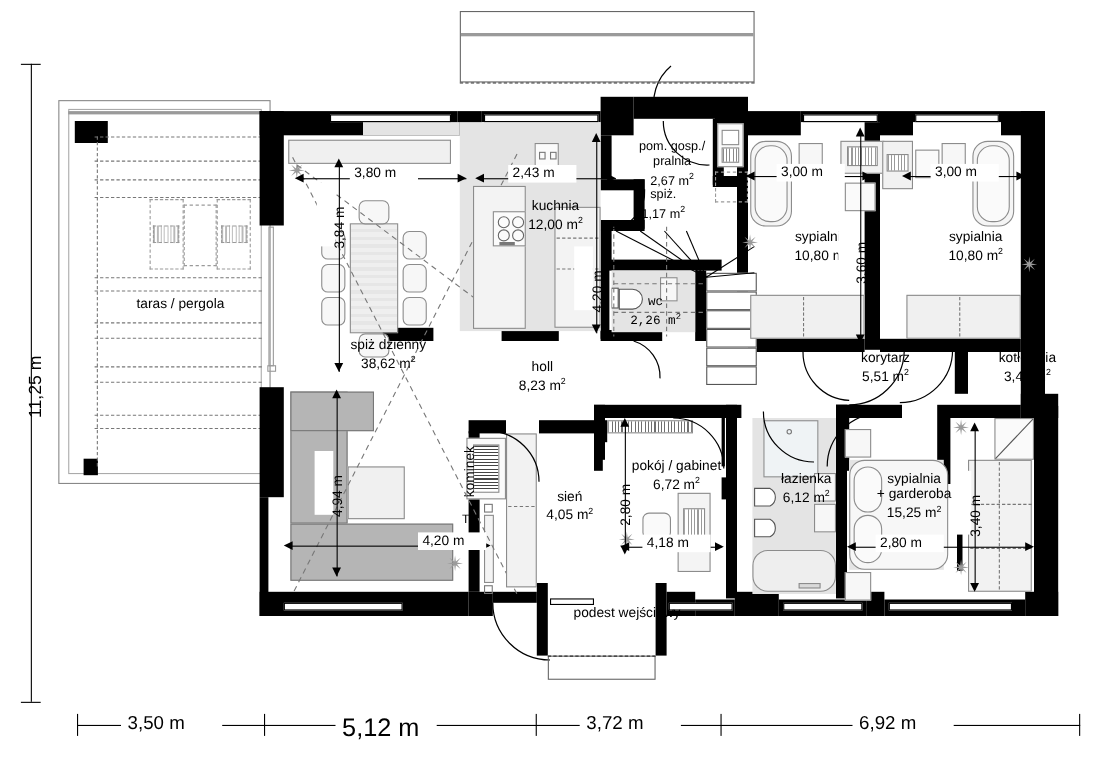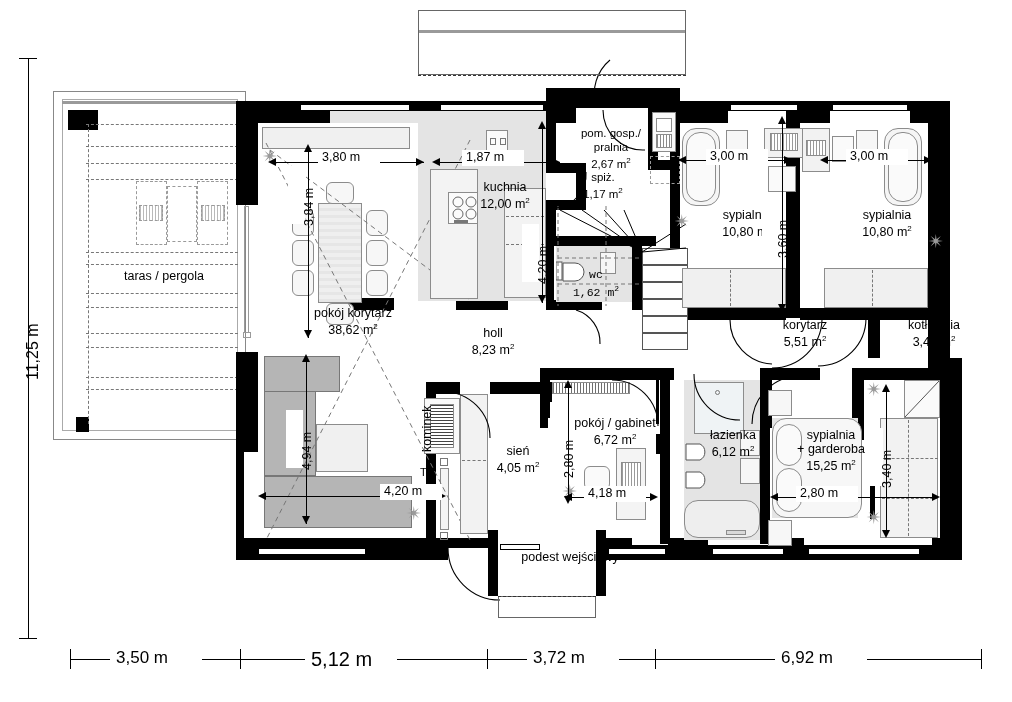--- a/index.html
+++ b/index.html
@@ -72,21 +72,21 @@
     <div class="ticklong" style="left:240px;top:649px;"></div>
     <div class="ticklong" style="left:487px;top:649px;"></div>
     <div class="ticklong" style="left:655px;top:649px;"></div>
     <div class="ticklong" style="left:981px;top:649px;"></div>
 
     <div style="position:absolute;left:110px;top:648px;width:92px;height:22px;background:#fff;"></div>
     <div style="position:absolute;left:305px;top:648px;width:92px;height:22px;background:#fff;"></div>
     <div style="position:absolute;left:527px;top:648px;width:92px;height:22px;background:#fff;"></div>
     <div style="position:absolute;left:775px;top:648px;width:92px;height:22px;background:#fff;"></div>
     <div class="dim" style="left:116px;top:648px;font-size:17px;">3,50 m</div>
-    <div class="dim" style="left:311px;top:648px;font-size:20px;">5,12 m</div>
+    <div class="dim" style="left:311px;top:648px;font-size:23px;">5,12 m</div>
     <div class="dim" style="left:533px;top:648px;font-size:17px;">3,72 m</div>
     <div class="dim" style="left:781px;top:648px;font-size:17px;">6,92 m</div>
   </div>
 
   <div>
 
     <div class="thin" style="left:53px;top:91px;width:193px;height:349px;border-color:#888;"></div>
     <div class="thin" style="left:62px;top:99px;width:176px;height:332px;border-color:#aaa;"></div>
 
     <div class="grayline" style="left:62px;top:101px;width:176px;height:3px;"></div>
@@ -446,21 +446,21 @@
 
   <div>
     <div class="thin" style="left:418px;top:10px;width:268px;height:65px;border-color:#666;"></div>
     <div class="grayline" style="left:419px;top:30px;width:266px;height:3px;"></div>
     <div class="dash" style="left:418px;top:75px;width:268px;border-top-color:#333;"></div>
   </div>
 
   <div>
 
     <div class="lbl" style="left:288px;top:306px;width:130px;">
-      <span class="a">pokój korytarz</span>
+      <span class="a">spiż dzienny</span>
       <span class="a"><span>38,62 m</span><sup>2</sup></span>
     </div>
 
     <div class="lbl" style="left:450px;top:180px;width:110px;">
       <span class="a">kuchnia</span>
       <span class="a"><span>12,00 m</span><sup>2</sup></span>
     </div>
 
     <div class="lbl small" style="left:566px;top:126px;width:90px;">
       <span class="a">pom. gosp./</span>
@@ -468,21 +468,21 @@
       <span class="a"><span>2,67 m</span><sup>2</sup></span>
     </div>
 
     <div class="lbl small" style="left:569px;top:170px;width:68px;">
       <span class="a">spiż.</span>
       <span class="a"><span>1,17 m</span><sup>2</sup></span>
     </div>
 
     <div class="lbl small" style="left:562px;top:268px;width:68px;font-family:Liberation Mono, monospace;">
       <span class="a">wc</span>
-      <span class="a"><span>1,62 m</span><sup>2</sup></span>
+      <span class="a"><span>2,26 m</span><sup>2</sup></span>
     </div>
 
     <div class="lbl" style="left:448px;top:326px;width:90px;">
       <span class="a">holl</span>
       <span class="a"><span>8,23 m</span><sup>2</sup></span>
     </div>
 
     <div class="lbl" style="left:478px;top:444px;width:80px;">
       <span class="a">sień</span>
       <span class="a"><span>4,05 m</span><sup>2</sup></span>
@@ -552,21 +552,21 @@
     <div class="dimline" style="left:264px;top:496px;width:180px;"></div>
     <div class="arwL" style="left:258px;top:492px;"></div>
     <div class="arwR" style="left:438px;top:492px;"></div>
     <div style="position:absolute;left:380px;top:484px;width:62px;height:16px;background:#fff;"></div>
     <div class="dim" style="left:384px;top:484px;">4,20 m</div>
 
     <div class="dimline" style="left:436px;top:162px;width:124px;"></div>
     <div class="arwL" style="left:432px;top:158px;"></div>
     <div class="arwR" style="left:552px;top:158px;"></div>
     <div style="position:absolute;left:462px;top:150px;width:62px;height:16px;background:#fff;"></div>
-    <div class="dim" style="left:466px;top:150px;">1,87 m</div>
+    <div class="dim" style="left:466px;top:150px;">2,43 m</div>
 
     <div class="dimvline" style="left:542px;top:125px;height:178px;"></div>
     <div class="arwU" style="left:538px;top:121px;"></div>
     <div class="arwD" style="left:538px;top:295px;"></div>
     <div style="position:absolute;left:522px;top:224px;width:17px;height:58px;background:#fff;"></div>
     <div class="vtext" style="left:536px;top:284px;">4,20 m</div>
 
     <div class="dimvline" style="left:568px;top:384px;height:118px;"></div>
     <div class="arwU" style="left:564px;top:380px;"></div>
     <div class="arwD" style="left:564px;top:496px;"></div>

